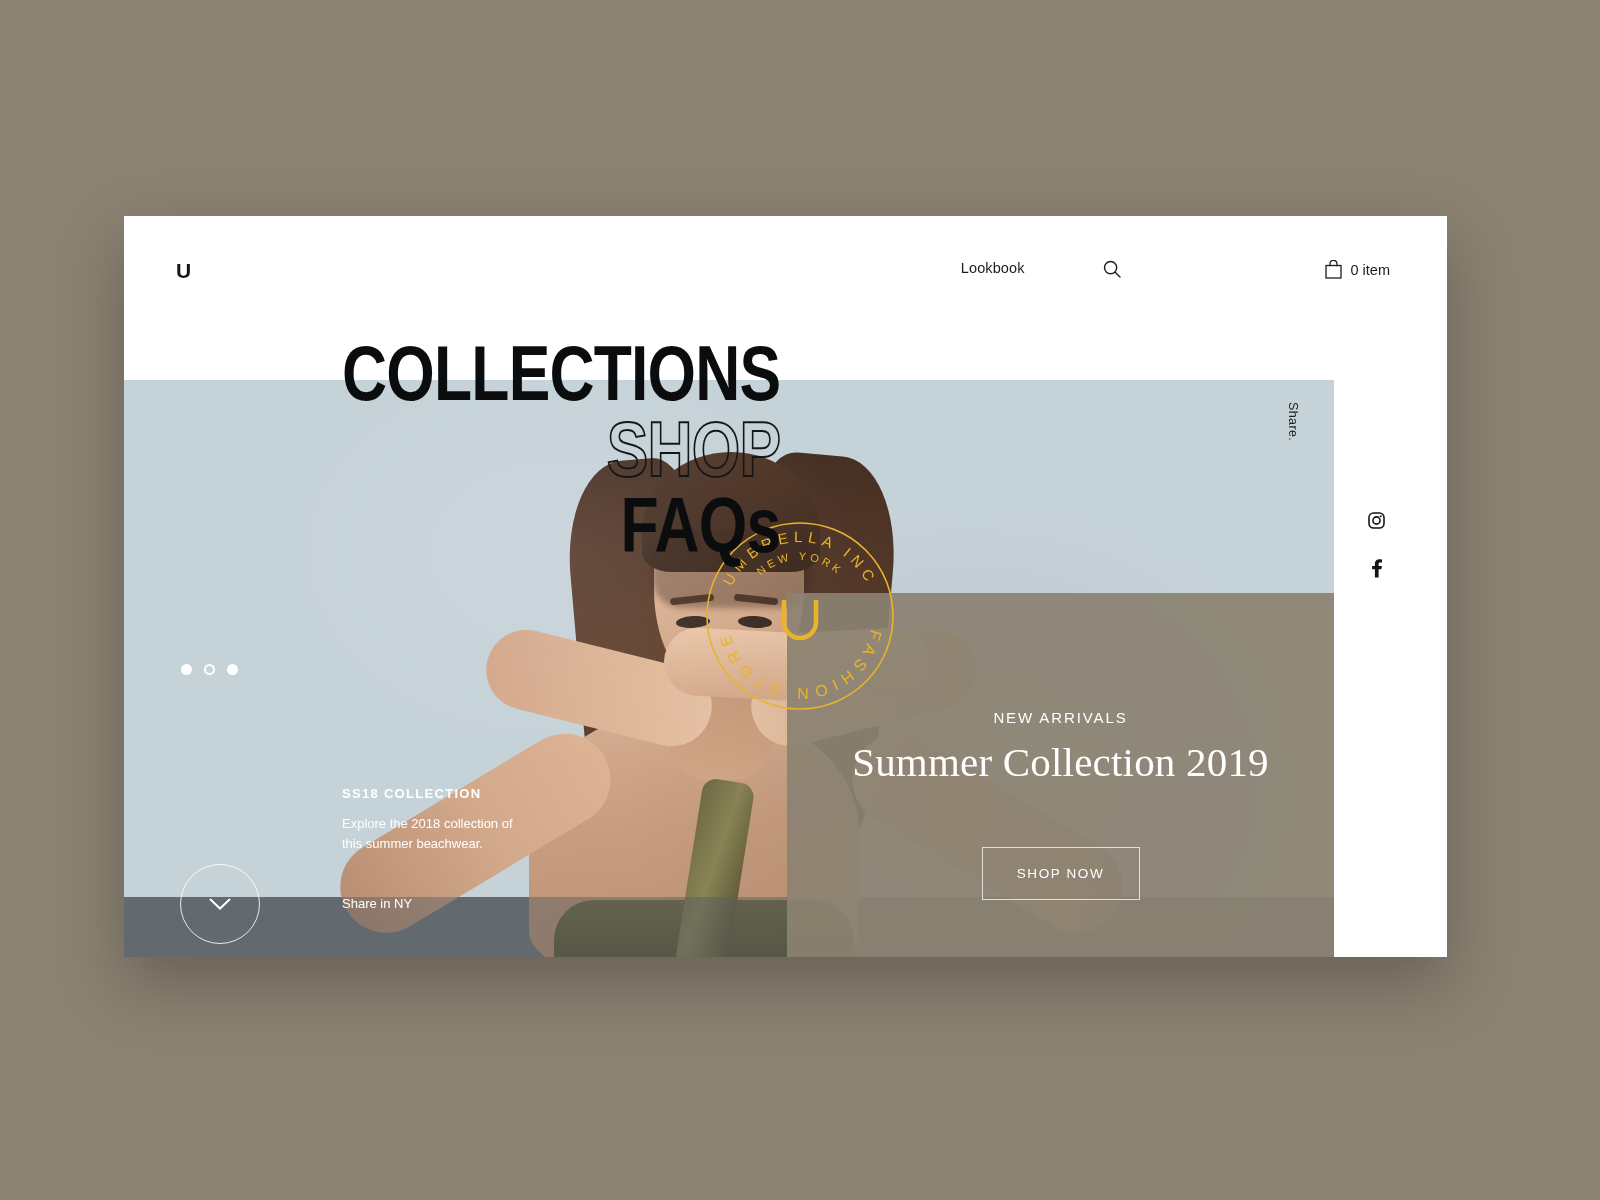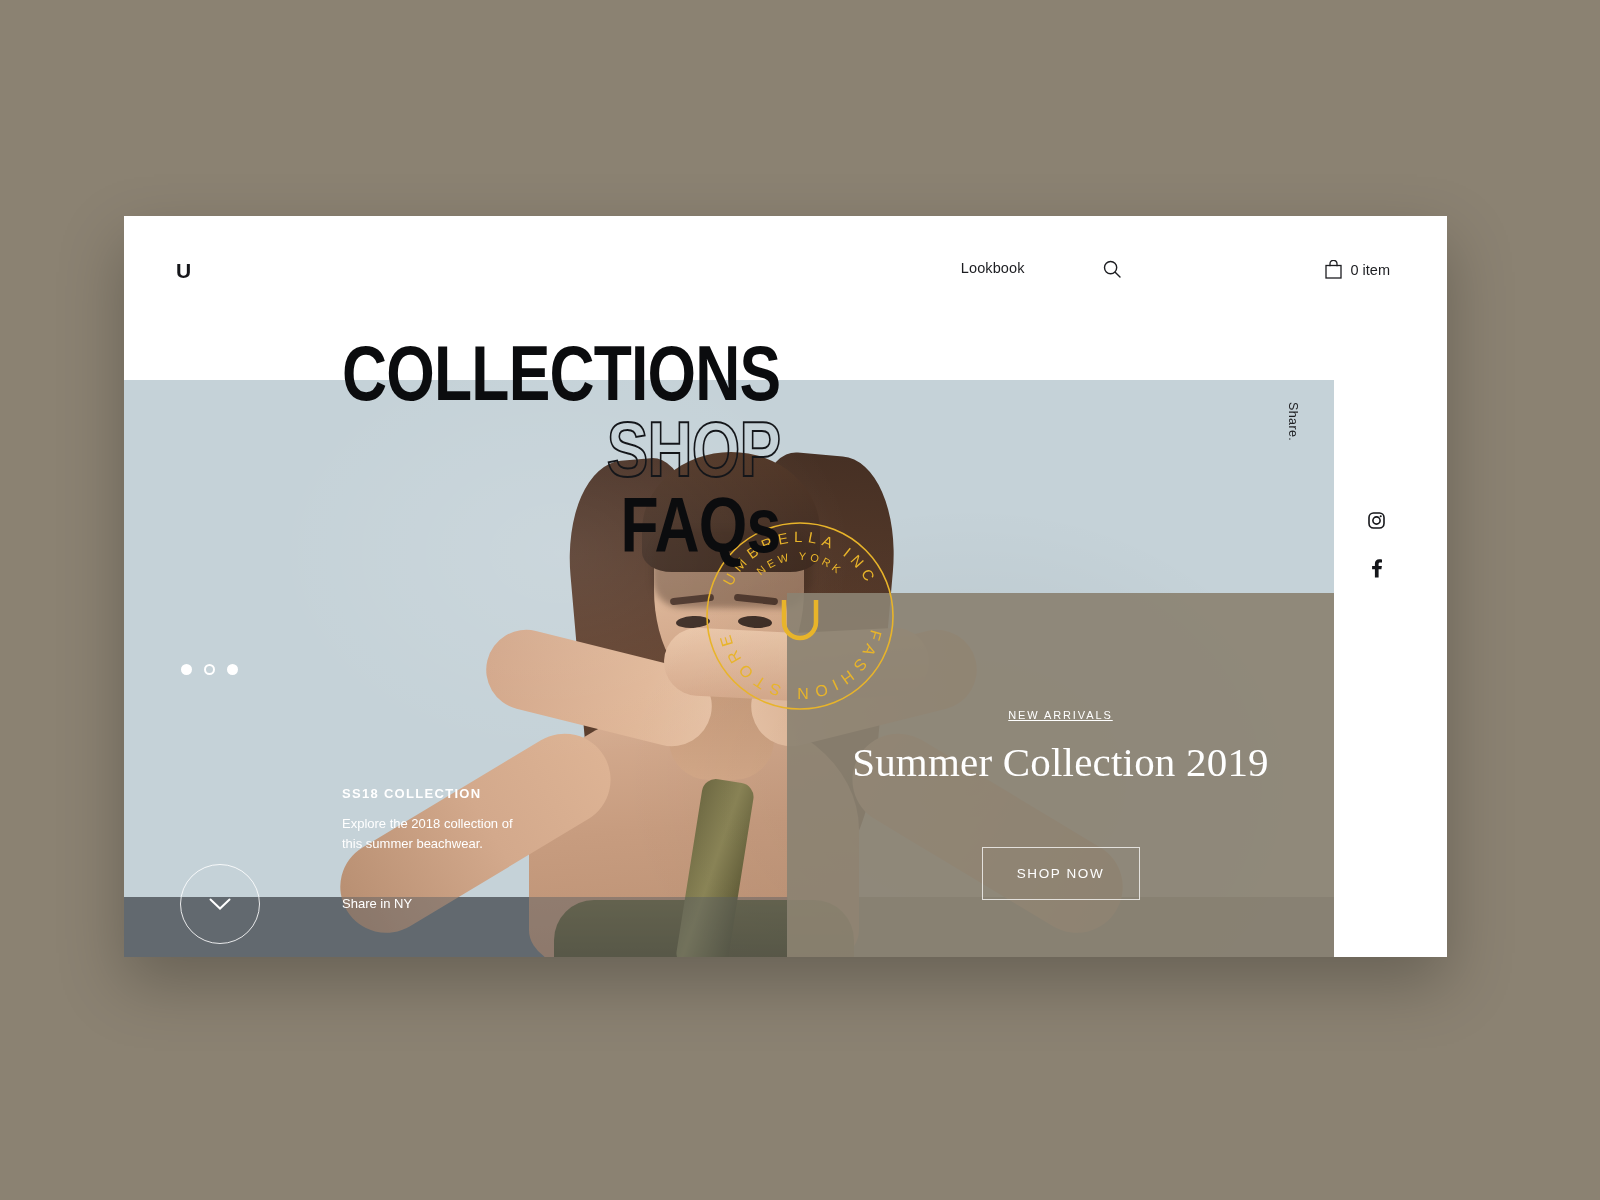--- a/index.html
+++ b/index.html
@@ -199,21 +199,21 @@
   
   #taupe-panel {
     position:absolute; left:663px; top:377px;
     width:547px; height:364px;
     background:rgba(139,130,114,0.92);
     z-index:25;
   }
   #panel-eyebrow {
     position:absolute; left:0; right:0; top:116px;
     text-align:center; color:#ffffff;
-    font-size:11px; letter-spacing:1.9px; font-weight:500;text-decoration:underline;
+    font-size:15px; letter-spacing:1.9px; font-weight:500;
   }
   #panel-title {
     position:absolute; left:0; right:0; top:145px;
     text-align:center; color:#ffffff;
     font-family:"Liberation Serif", serif;
     font-size:41px; font-weight:400; letter-spacing:.2px;
   }
   #shop-now-btn {
     position:absolute; left:50%; top:254px; transform:translateX(-50%);
     width:158px; height:53px;

